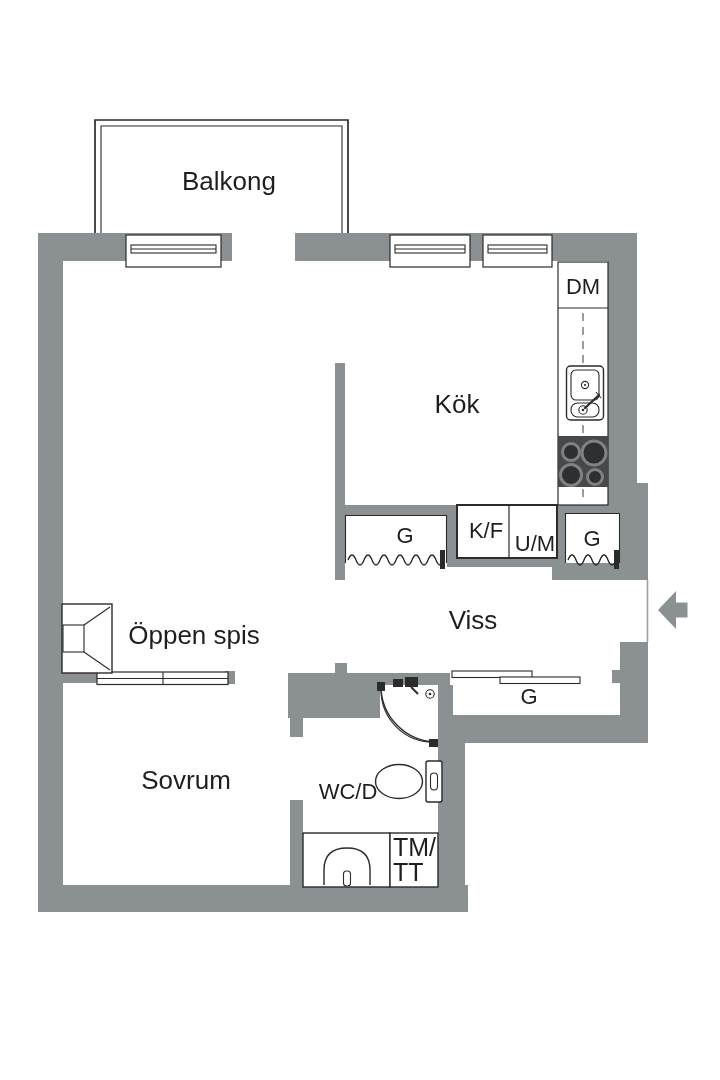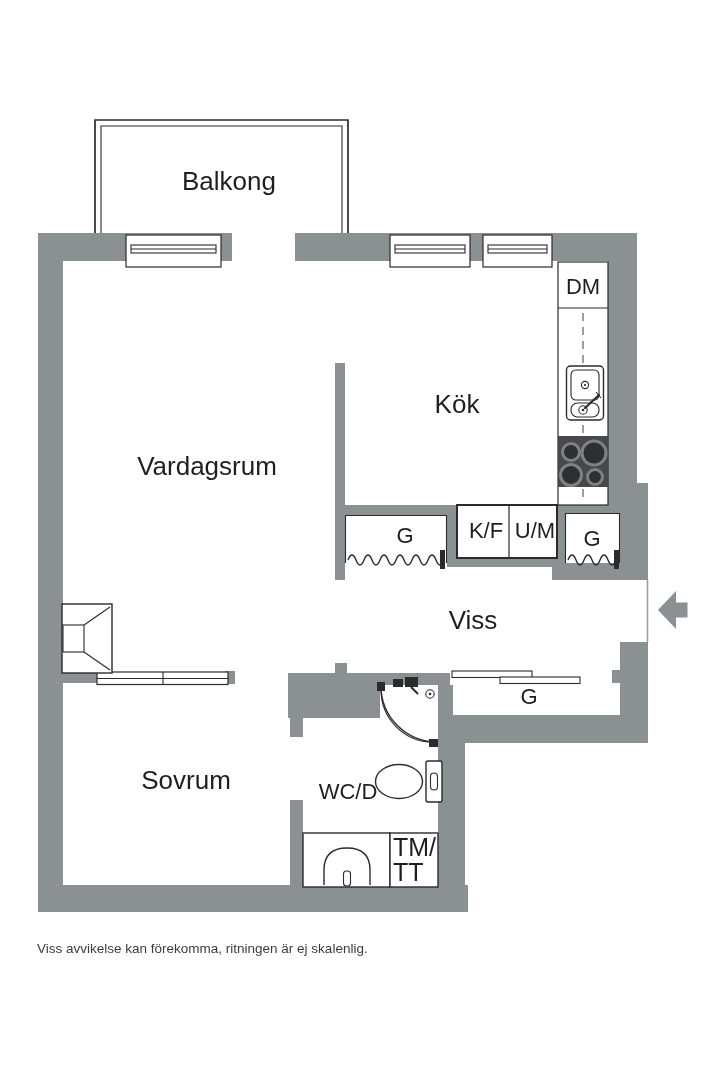--- a/index.html
+++ b/index.html
@@ -174,29 +174,28 @@
       <rect class="ln14" x="303" y="833" width="87" height="54" style="fill:#fff"></rect>
       <path class="ln14" d="M324,885 V870 Q324,848 347,848 Q370,848 370,870 V885"></path>
       <rect class="ln11" x="343.5" y="871" width="7" height="15" rx="3" style="fill:#fff"></rect>
     </g>
     <g>
       <rect class="ln14" x="390" y="833" width="48" height="54" style="fill:#fff"></rect>
     </g>
   </svg>
 
   <div class="lbl lbl-room" style="left:229px;top:181px">Balkong</div>
-  <div class="lbl lbl-room" style="left:207px;top:466px">Vardagsrum</div>
   <div class="lbl lbl-room" style="left:457px;top:404px">Kök</div>
   <div class="lbl lbl-room" style="left:473px;top:620px">Viss</div>
   <div class="lbl lbl-room" style="left:186px;top:780px">Sovrum</div>
+  <div class="lbl lbl-room" style="left:194px;top:635px">Öppen spis</div>
   <div class="lbl" style="left:348px;top:792px">WC/D</div>
 
   <div class="lbl" style="left:583px;top:287px">DM</div>
   <div class="lbl" style="left:486px;top:531px">K/F</div>
-  <div class="lbl" style="left:535px;top:531px">U/M</div>
+  <div class="lbl" style="left:535px;top:544px">U/M</div>
   <div class="lbl" style="left:405px;top:536px">G</div>
   <div class="lbl" style="left:592px;top:539px">G</div>
   <div class="lbl" style="left:529px;top:697px">G</div>
   <div class="lbl-tmtt" style="left:393px;top:835px">TM/
 TT</div>
 
-  <div class="disclaimer">Viss avvikelse kan förekomma, ritningen är ej skalenlig.</div>
 </div>
 
 </body></html>

